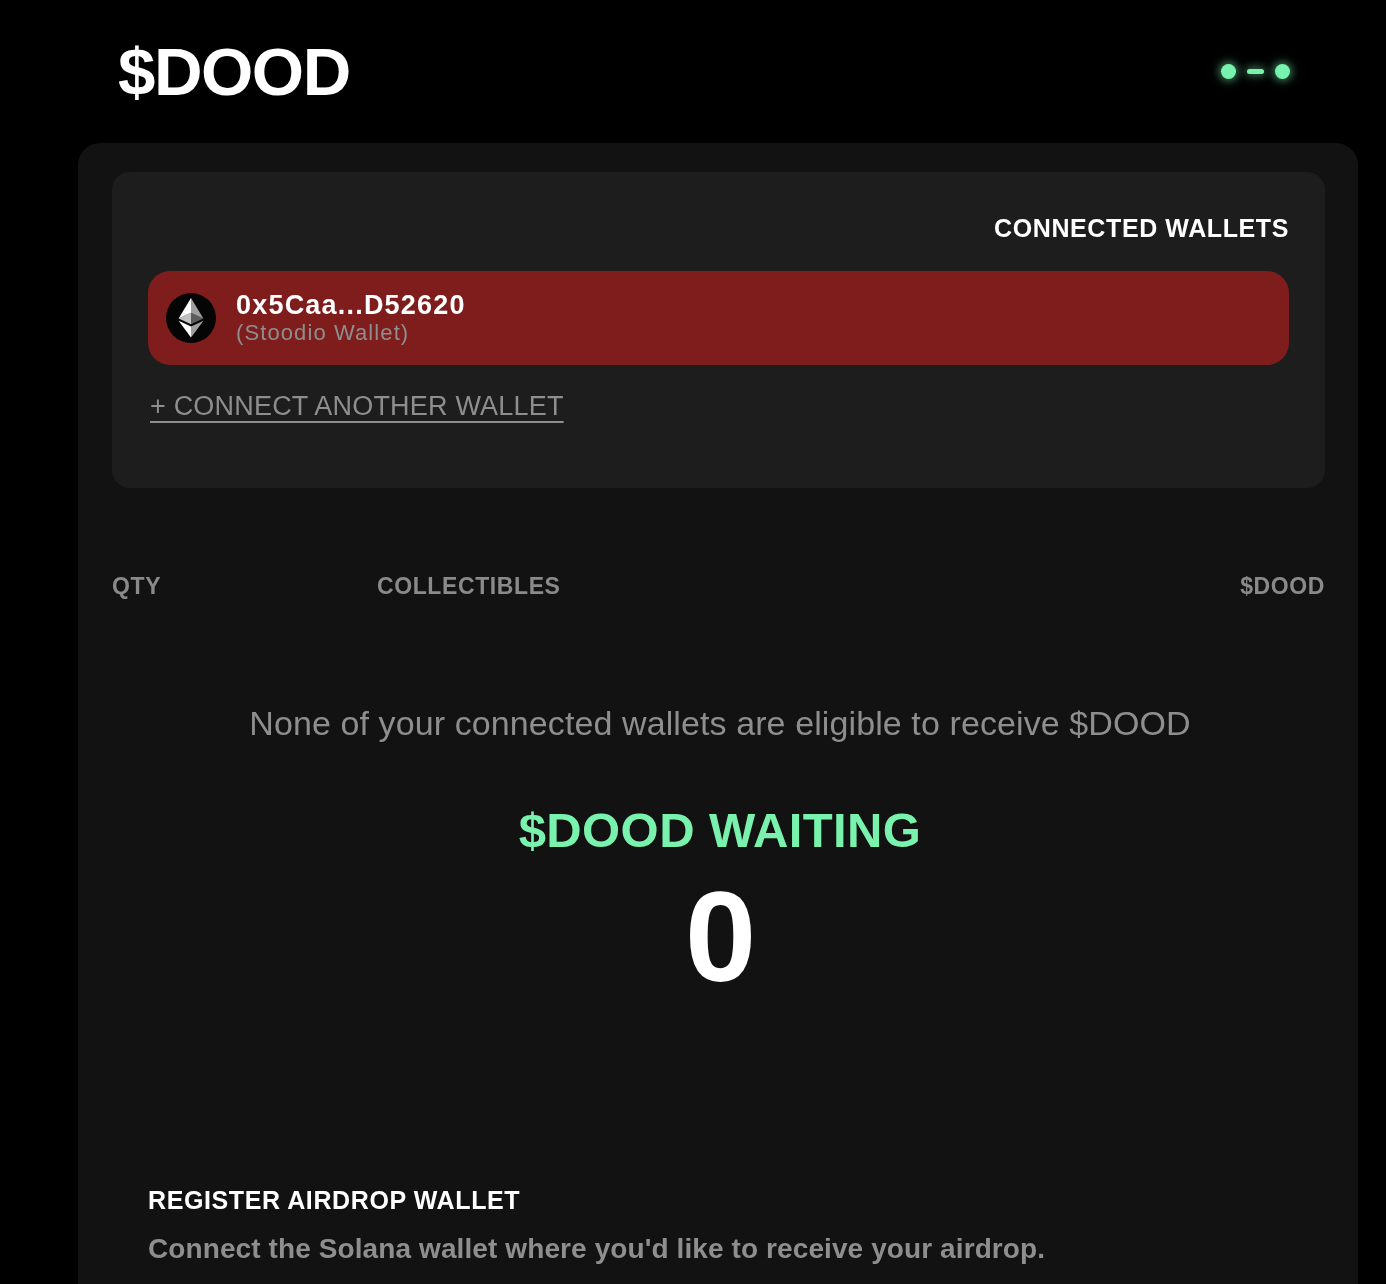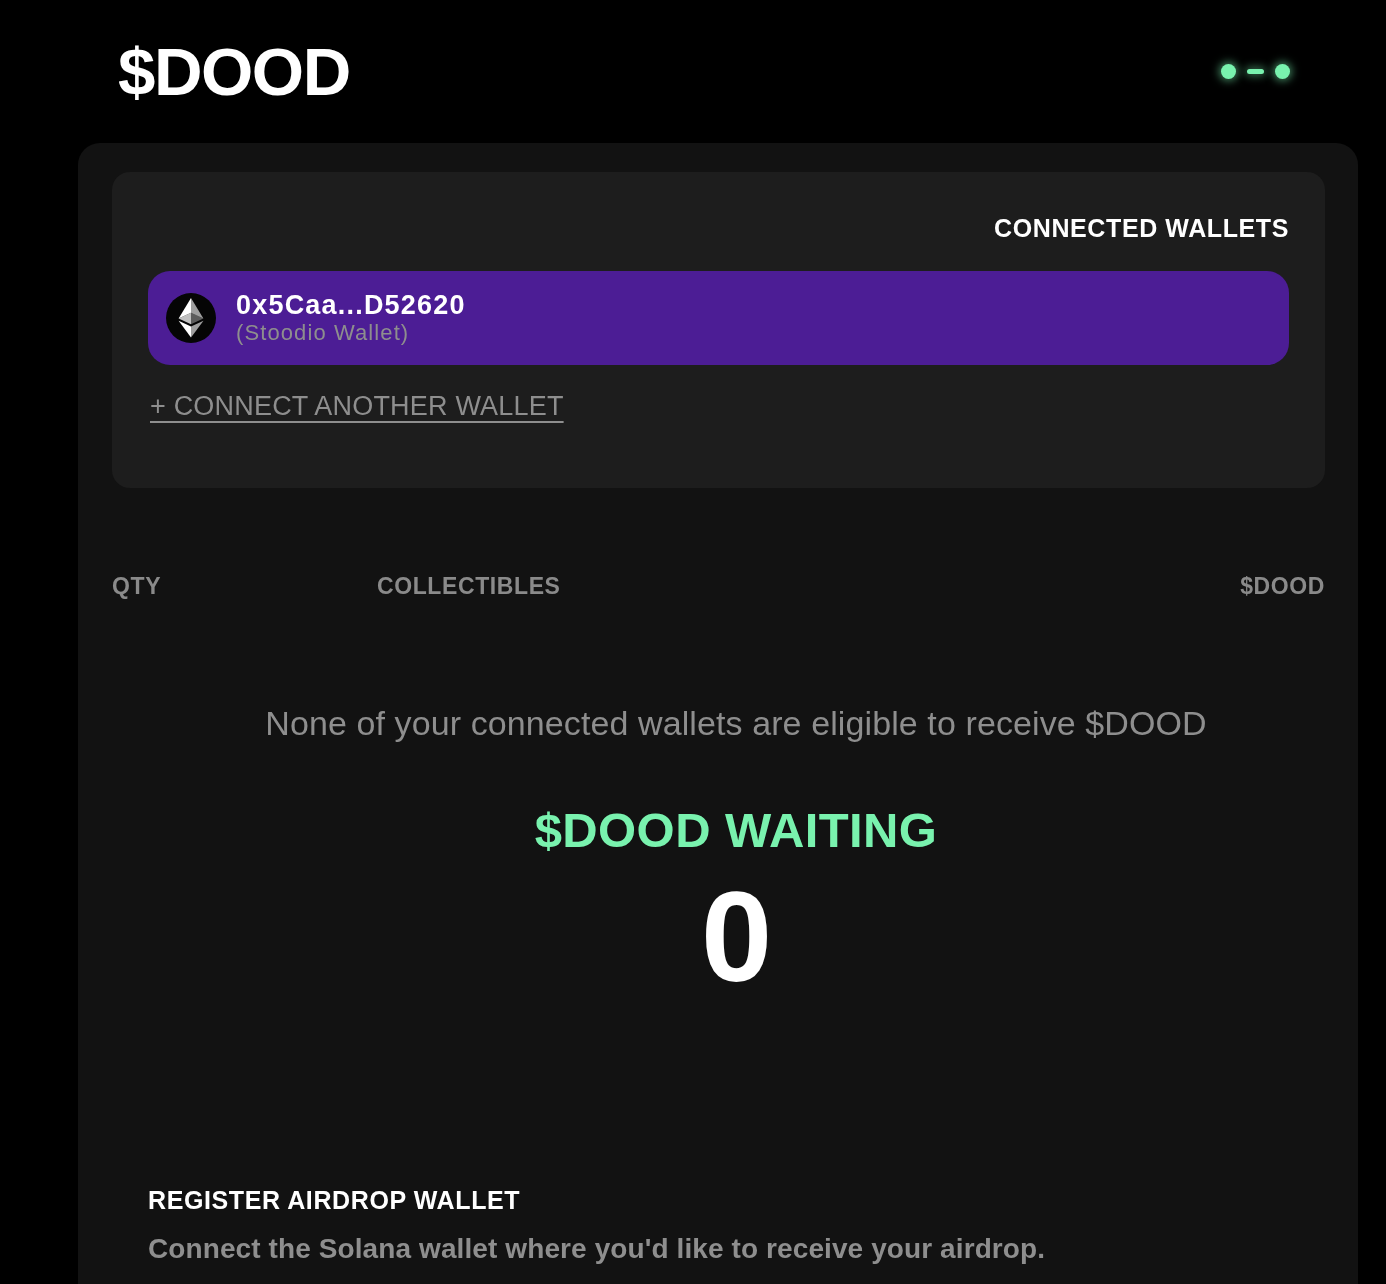--- a/index.html
+++ b/index.html
@@ -94,21 +94,21 @@
     font-weight:bold;
     color:#ffffff;
     letter-spacing:0.6px;
     line-height:1;
     text-align:right;
   }
 
   .wallet-row {
     margin-top:30px;
     height:94px;
-    background:#4c1d95;
+    background:#7f1d1d;
     border-radius:22px;
     display:flex;
     align-items:center;
     justify-content:space-between;
     padding:0 30px 0 18px;
   }
 
   .wallet-left {
     display:flex;
     align-items:center;
@@ -193,21 +193,21 @@
     font-size:23px;
     font-weight:bold;
     color:#8a8a8a;
     letter-spacing:0.6px;
     text-align:right;
   }
 
   
   .empty-state {
     position:absolute;
-    left:18px;
+    left:2px;
     top:560px;
     width:1280px;
     text-align:center;
   }
   .empty-message {
     font-size:34px;
     font-weight:normal;
     color:#8e8e8e;
     letter-spacing:0.1px;
     line-height:1.2;

